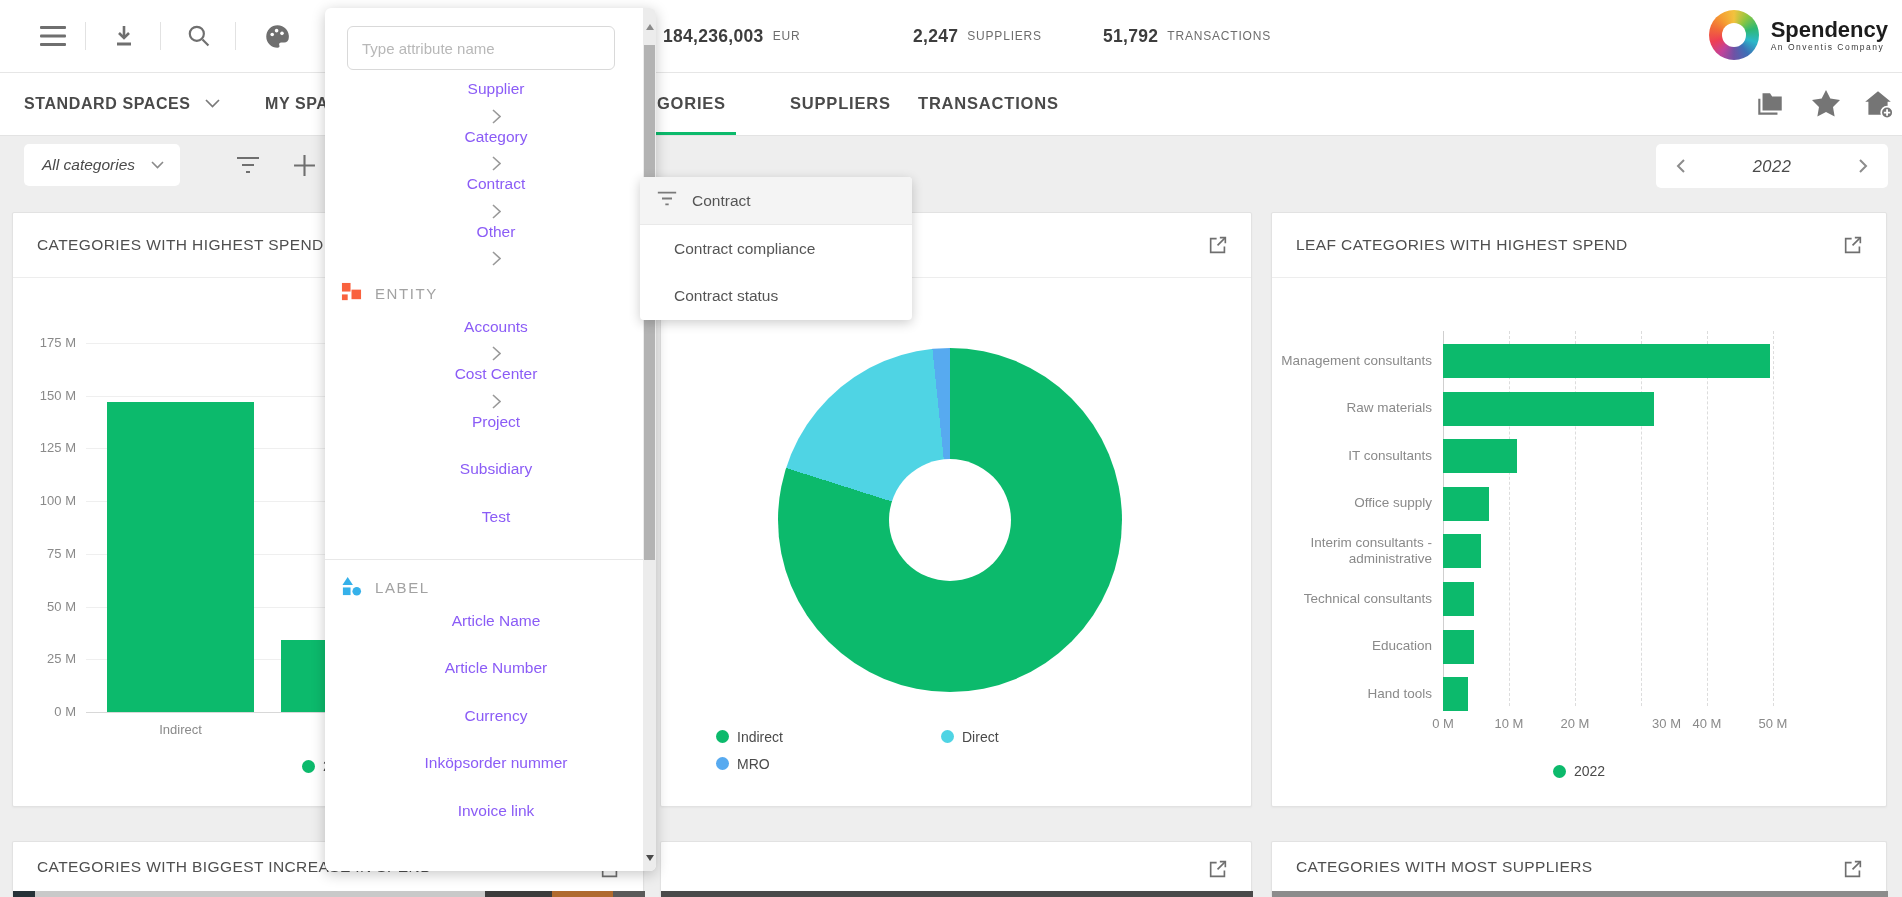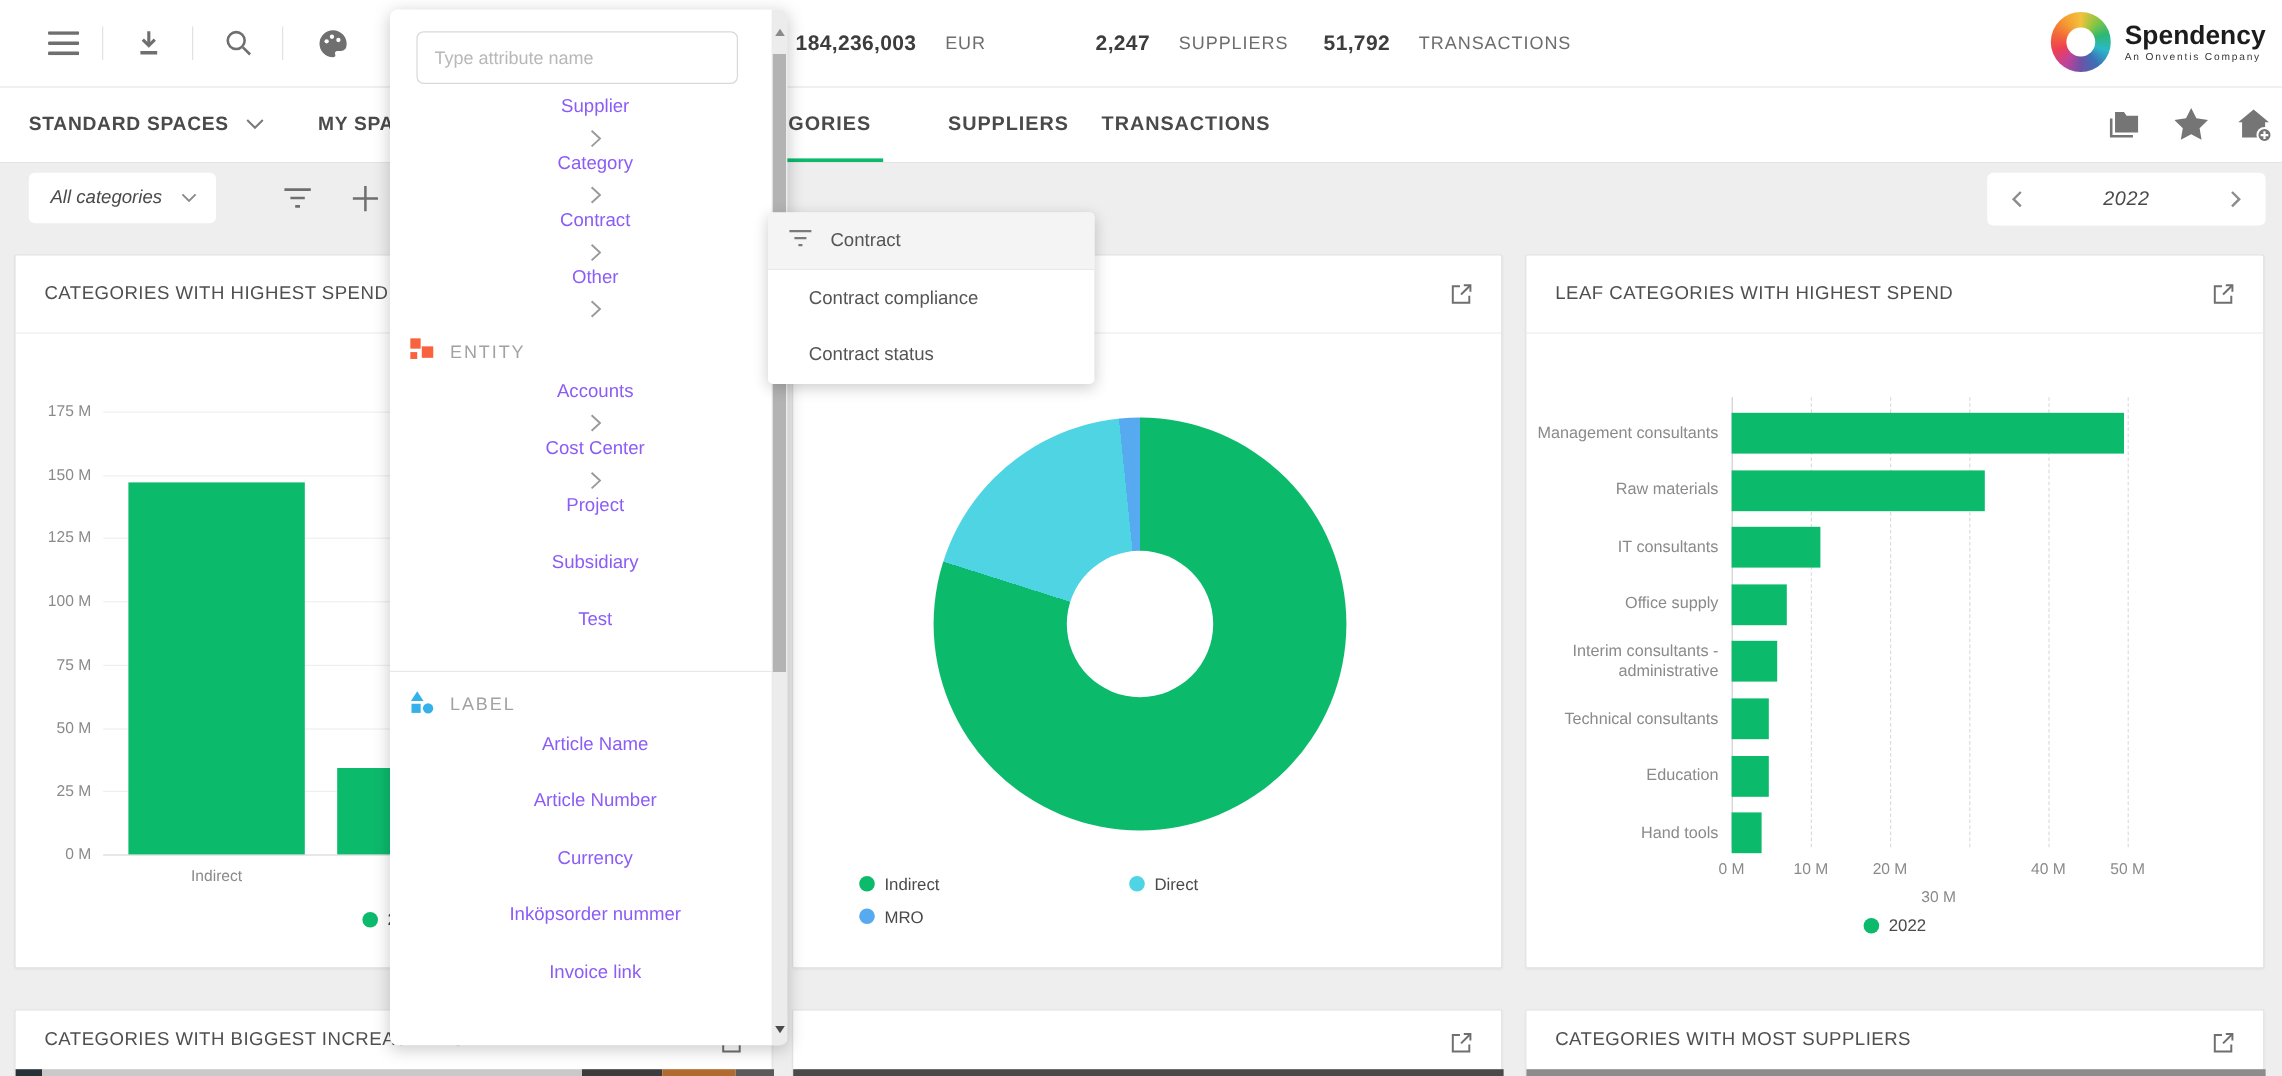--- a/index.html
+++ b/index.html
@@ -3,23 +3,23 @@
 <meta charset="utf-8">
 <style>
   html,body{margin:0;padding:0;background:#ddd;}
   .screen{position:relative;width:1902px;height:897px;overflow:hidden;background:#eeeeee;
           font-family:"Liberation Sans",sans-serif;color:#4a4a4a;}
   
   .topbar{position:absolute;left:0;top:0;width:1902px;height:72px;background:#fff;
           border-bottom:1px solid #e6e6e6;z-index:5;}
   .tb-icon{position:absolute;top:0;height:72px;display:flex;align-items:center;justify-content:center;width:58px;cursor:pointer;}
   .tb-div{position:absolute;top:22px;width:1px;height:28px;background:#e2e2e2;}
-  .stats{position:absolute;top:0;height:72px;display:flex;align-items:center;gap:24px;}
+  .stats{position:absolute;top:0;height:72px;display:flex;align-items:center;gap:9px;}
   .stat-val{font-weight:bold;font-size:17.5px;color:#3d3d3d;letter-spacing:.3px;}
-  .stat-unit{font-size:15px;color:#6d6d6d;letter-spacing:.8px;}
+  .stat-unit{font-size:12px;color:#6d6d6d;letter-spacing:.8px;}
   .brand{position:absolute;right:14px;top:10px;display:flex;align-items:center;gap:12px;}
   .ring{width:50px;height:50px;border-radius:50%;
         background:conic-gradient(#f2c23e,#8dc641,#2eb872,#2bb8c9,#3d6fb6,#6f52a5,#c2439a,#ee3e54,#f16a38,#f59d32,#f2c23e);
         position:relative;}
   .ring>div{position:absolute;left:13px;top:13px;width:24px;height:24px;border-radius:50%;background:#fff;}
   .brand-name{font-size:22px;font-weight:bold;color:#1c1c1c;line-height:1.05;}
   .brand-tag{font-size:8.5px;letter-spacing:1.5px;color:#3a3a3a;}
   
   .nav2{position:absolute;left:0;top:72px;width:1902px;height:63px;background:#fff;
         border-bottom:1px solid #e3e3e3;z-index:4;}
@@ -298,21 +298,21 @@
     </div>
     <div class="card-hr"></div>
     <div id="chart-bar-h" style="position:absolute;inset:0;">
         <div class="gridline-v" style="left: 171px; top: 118px; height: 375px; border-left: 1px solid rgb(207, 207, 207);"></div>
         <div class="axis-lab" style="left: 131px; width: 80px; top: 503px; text-align: center;">0 M</div>
         <div class="gridline-v" style="left: 237px; top: 118px; height: 375px; border-left: 1px dashed rgb(220, 220, 220);"></div>
         <div class="axis-lab" style="left: 197px; width: 80px; top: 503px; text-align: center;">10 M</div>
         <div class="gridline-v" style="left: 303px; top: 118px; height: 375px; border-left: 1px dashed rgb(220, 220, 220);"></div>
         <div class="axis-lab" style="left: 263px; width: 80px; top: 503px; text-align: center;">20 M</div>
         <div class="gridline-v" style="left: 369px; top: 118px; height: 375px; border-left: 1px dashed rgb(220, 220, 220);"></div>
-        <div class="axis-lab" style="left: 329px; width: 80px; top: 503px; text-align: left; margin-top: 24px;">30 M</div>
+        <div class="axis-lab" style="left: 329px; width: 80px; top: 503px; text-align: right;">30 M</div>
         <div class="gridline-v" style="left: 435px; top: 118px; height: 375px; border-left: 1px dashed rgb(220, 220, 220);"></div>
         <div class="axis-lab" style="left: 395px; width: 80px; top: 503px; text-align: center;">40 M</div>
         <div class="gridline-v" style="left: 501px; top: 118px; height: 375px; border-left: 1px dashed rgb(220, 220, 220);"></div>
         <div class="axis-lab" style="left: 461px; width: 80px; top: 503px; text-align: center;">50 M</div>
         <div class="hbar-lab" style="left: 8px; width: 152px; top: 124px; height: 48px;">Management consultants</div>
         <div class="bar-h" style="left: 171px; top: 131px; height: 34px; width: 326.7px; background: rgb(12, 186, 108);"></div>
         <div class="hbar-lab" style="left: 8px; width: 152px; top: 171.6px; height: 48px;">Raw materials</div>
         <div class="bar-h" style="left: 171px; top: 178.6px; height: 34px; width: 211.2px; background: rgb(12, 186, 108);"></div>
         <div class="hbar-lab" style="left: 8px; width: 152px; top: 219.2px; height: 48px;">IT consultants</div>
         <div class="bar-h" style="left: 171px; top: 226.2px; height: 34px; width: 73.92px; background: rgb(12, 186, 108);"></div>

